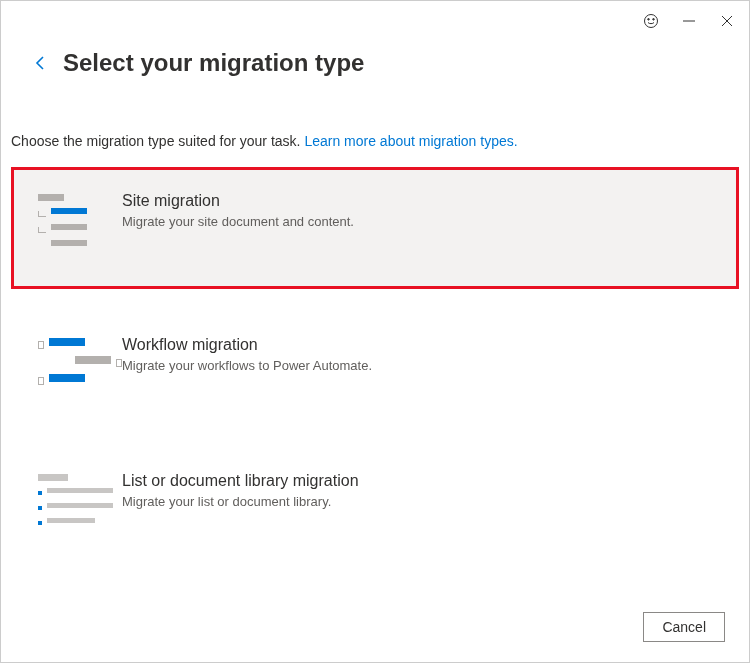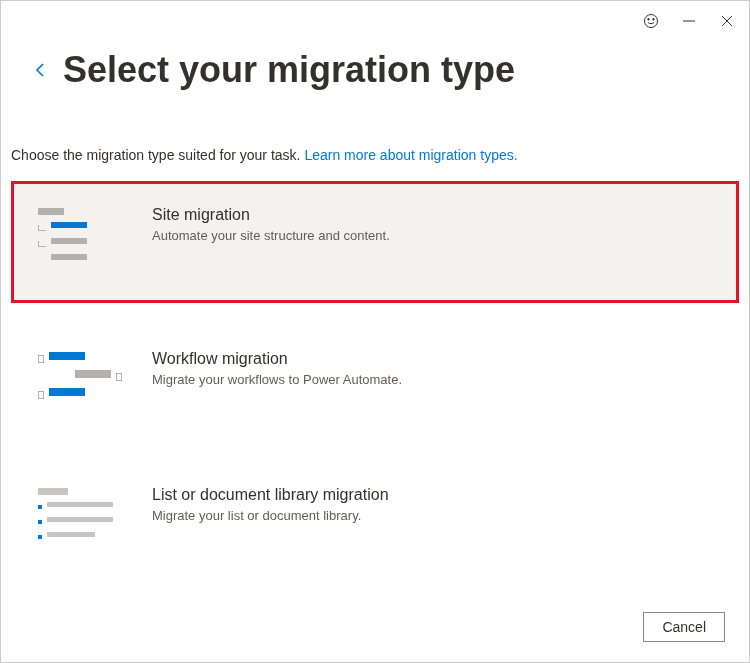--- a/index.html
+++ b/index.html
@@ -39,21 +39,21 @@
     .back-chevron {
       width: 20px;
       height: 20px;
       display:flex;
       align-items:center;
       justify-content:center;
       cursor: pointer;
       color:#0078d4;
     }
     .page-title {
-      font-size: 36px;
+      font-size: 24px;
       font-weight: 600;
       color: #323130;
     }
     .intro {
       font-size: 14px;
       color: #323130;
       padding: 6px 10px 0 10px;
       margin-top: 40px;
     }
     .intro a {
@@ -65,21 +65,20 @@
       padding: 18px 10px 0 10px;
       display: flex;
       flex-direction: column;
       gap: 22px;
     }
     .option {
       display: flex;
       align-items: flex-start;
       padding: 22px 24px 30px 24px;
       cursor: pointer;
-      gap: 30px;
       border: 3px solid transparent;
     }
     .option.selected {
       background: #f3f2f1;
       border: 3px solid #e81123;
     }
     .option .thumb {
       width: 84px;
       flex-shrink:0;
       padding-top:2px;
@@ -171,21 +170,21 @@
       <div class="row">
           <div class="connector"></div>
           <div class="bar gray2" style="width:36px"></div>
         </div>
       <div class="row" style="margin-left:13px">
           <div class="bar gray2" style="width:36px"></div>
         </div>
     </div>
     <div class="text">
       <div class="opt-title">Site migration</div>
-      <div class="opt-desc">Automate your site structure and content.</div>
+      <div class="opt-desc">Migrate your site document and content.</div>
     </div>
   </div>
 
   <div class="option">
     <div class="thumb">
       <div class="row">
           <div style="width:6px;height:8px;border:1px solid #b3b0ad;"></div>
           <div class="bar blue" style="width:36px;height:8px"></div>
         </div>
       <div class="row" style="justify-content:flex-end">

